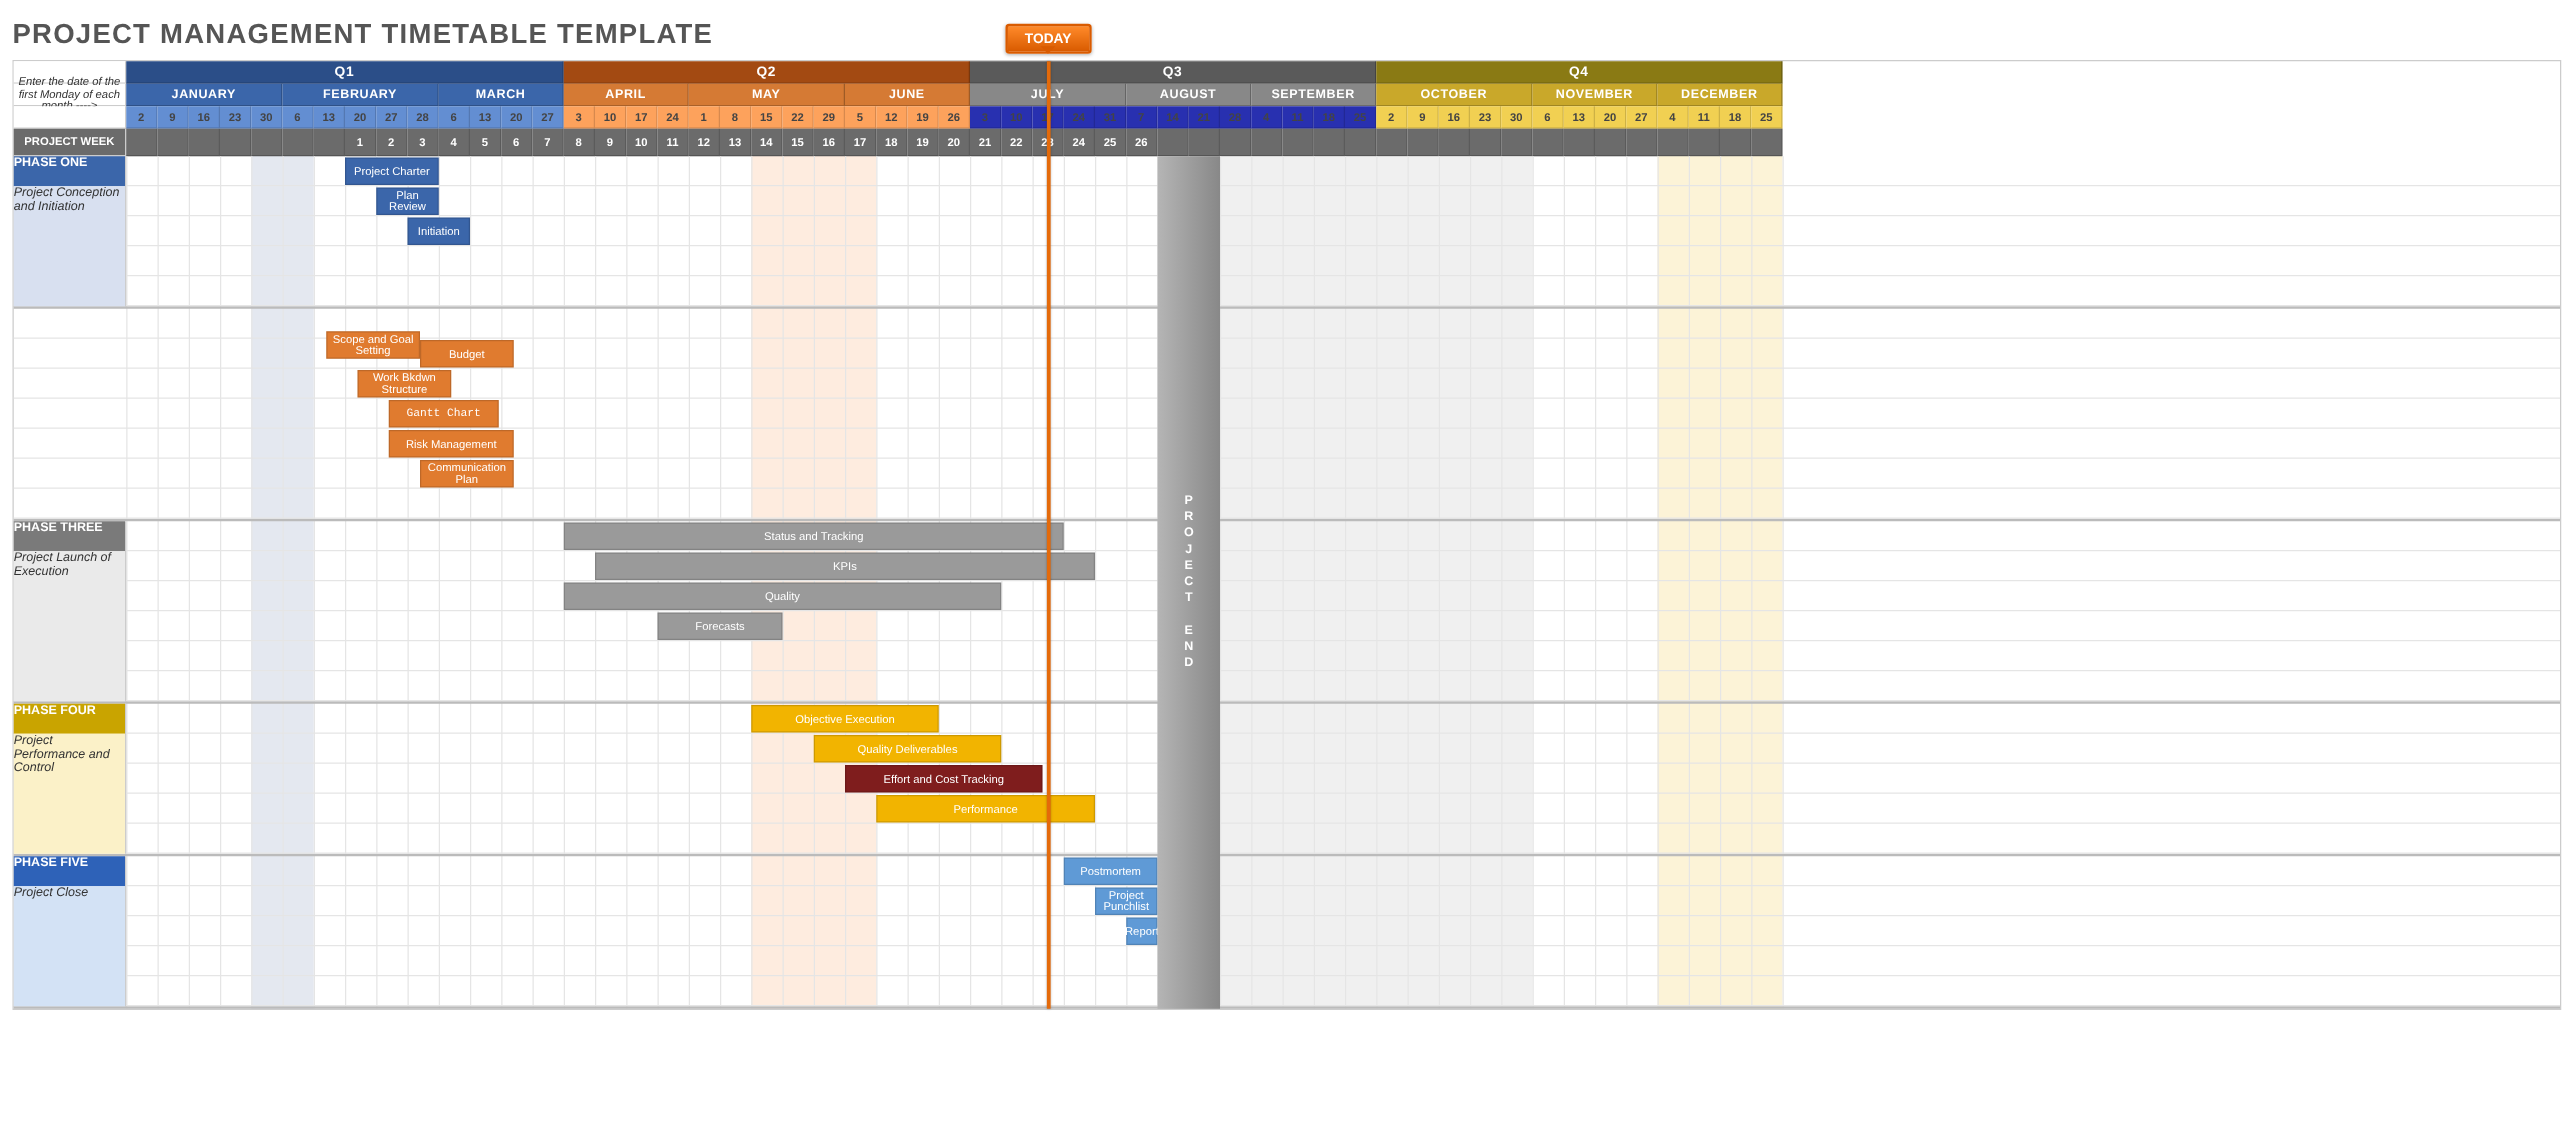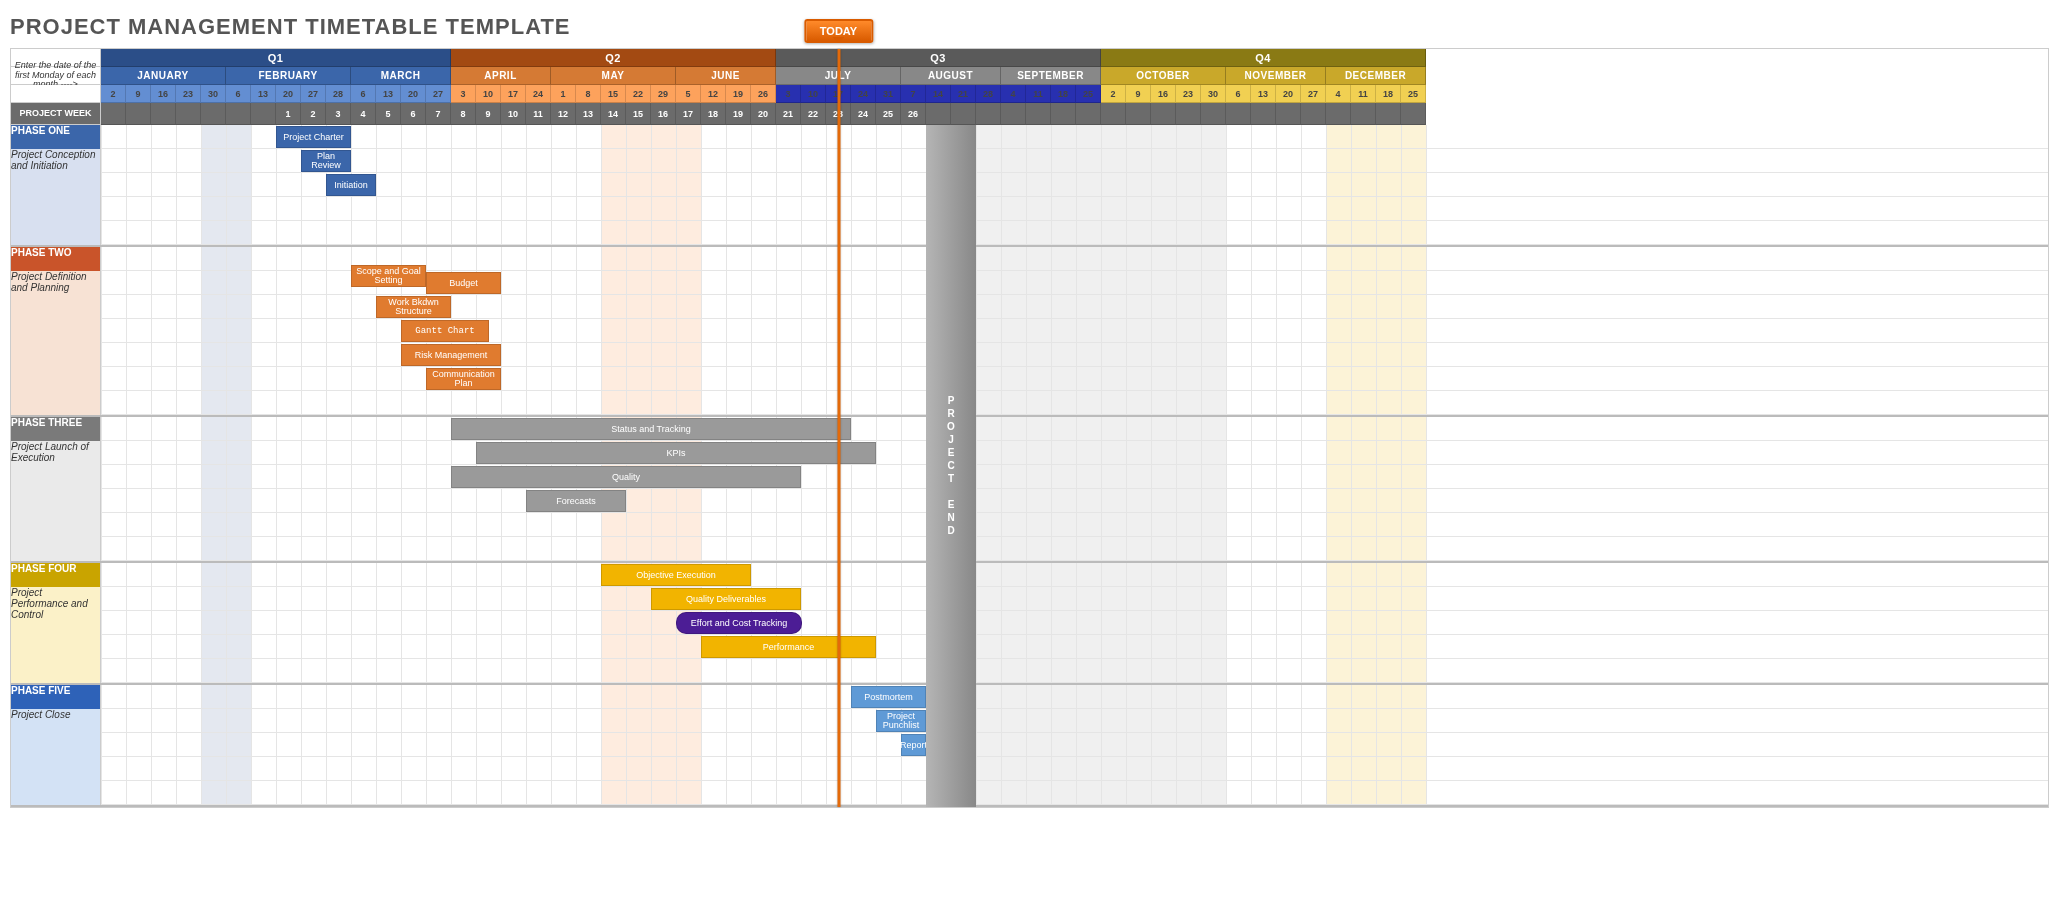--- a/index.html
+++ b/index.html
@@ -404,24 +404,20 @@
               <div class="bar" style="left: 200px; width: 50px; background: rgb(59, 102, 170);">Plan Review</div>
             </div>
             <div style="height: 24px; border-bottom: 1px solid rgb(229, 229, 229); position: relative;">
               <div class="bar" style="left: 225px; width: 50px; background: rgb(59, 102, 170);">Initiation</div>
             </div>
             <div style="height: 24px; border-bottom: 1px solid rgb(229, 229, 229); position: relative;"></div>
             <div style="height: 24px; border-bottom: 1px solid rgb(229, 229, 229); position: relative;"></div>
           </div>
         </div>
         <div style="display: flex; border-bottom: 2px solid rgb(187, 187, 187);">
-          <div style="flex: 0 0 90px; width: 90px; display: flex; flex-direction: column; border-right: 1px solid rgb(204, 204, 204);">
-            <div class="row-label phase" style="height: 24px; background: rgb(201, 84, 42);">PHASE TWO</div>
-            <div class="row-label desc" style="flex: 1 1 auto; background: rgb(247, 226, 212);">Project Definition and Planning</div>
-          </div>
           <div style="flex: 1 1 auto; position: relative;">
             <div style="height: 24px; border-bottom: 1px solid rgb(229, 229, 229); position: relative;">
               <div class="bar" style="left: 250px; width: 75px; background: rgb(224, 123, 47); margin-top: 17px;">Scope and Goal Setting</div>
             </div>
             <div style="height: 24px; border-bottom: 1px solid rgb(229, 229, 229); position: relative;">
               <div class="bar" style="left: 325px; width: 75px; background: rgb(224, 123, 47);">Budget</div>
             </div>
             <div style="height: 24px; border-bottom: 1px solid rgb(229, 229, 229); position: relative;">
               <div class="bar" style="left: 275px; width: 75px; background: rgb(224, 123, 47);">Work Bkdwn Structure</div>
             </div>
@@ -465,21 +461,21 @@
             <div class="row-label desc" style="flex: 1 1 auto; background: rgb(251, 241, 200);">Project Performance and Control</div>
           </div>
           <div style="flex: 1 1 auto; position: relative;">
             <div style="height: 24px; border-bottom: 1px solid rgb(229, 229, 229); position: relative; padding-left: 18px;">
               <div class="bar" style="left: 500px; width: 150px; background: rgb(242, 180, 0);">Objective Execution</div>
             </div>
             <div style="height: 24px; border-bottom: 1px solid rgb(229, 229, 229); position: relative;">
               <div class="bar" style="left: 550px; width: 150px; background: rgb(242, 180, 0);">Quality Deliverables</div>
             </div>
             <div style="height: 24px; border-bottom: 1px solid rgb(229, 229, 229); position: relative;">
-              <div class="bar" style="left: 575px; width: 126px; background: #4c1d95; border-radius: 10px;">Effort and Cost Tracking</div>
+              <div class="bar" style="left: 575px; width: 158px; background: #7f1d1d;">Effort and Cost Tracking</div>
             </div>
             <div style="height: 24px; border-bottom: 1px solid rgb(229, 229, 229); position: relative;">
               <div class="bar" style="left: 600px; width: 175px; background: rgb(242, 180, 0);">Performance</div>
             </div>
             <div style="height: 24px; border-bottom: 1px solid rgb(229, 229, 229); position: relative;"></div>
           </div>
         </div>
         <div style="display: flex; border-bottom: 2px solid rgb(187, 187, 187);">
           <div style="flex: 0 0 90px; width: 90px; display: flex; flex-direction: column; border-right: 1px solid rgb(204, 204, 204);">
             <div class="row-label phase" style="height: 24px; background: rgb(46, 98, 184);">PHASE FIVE</div>

